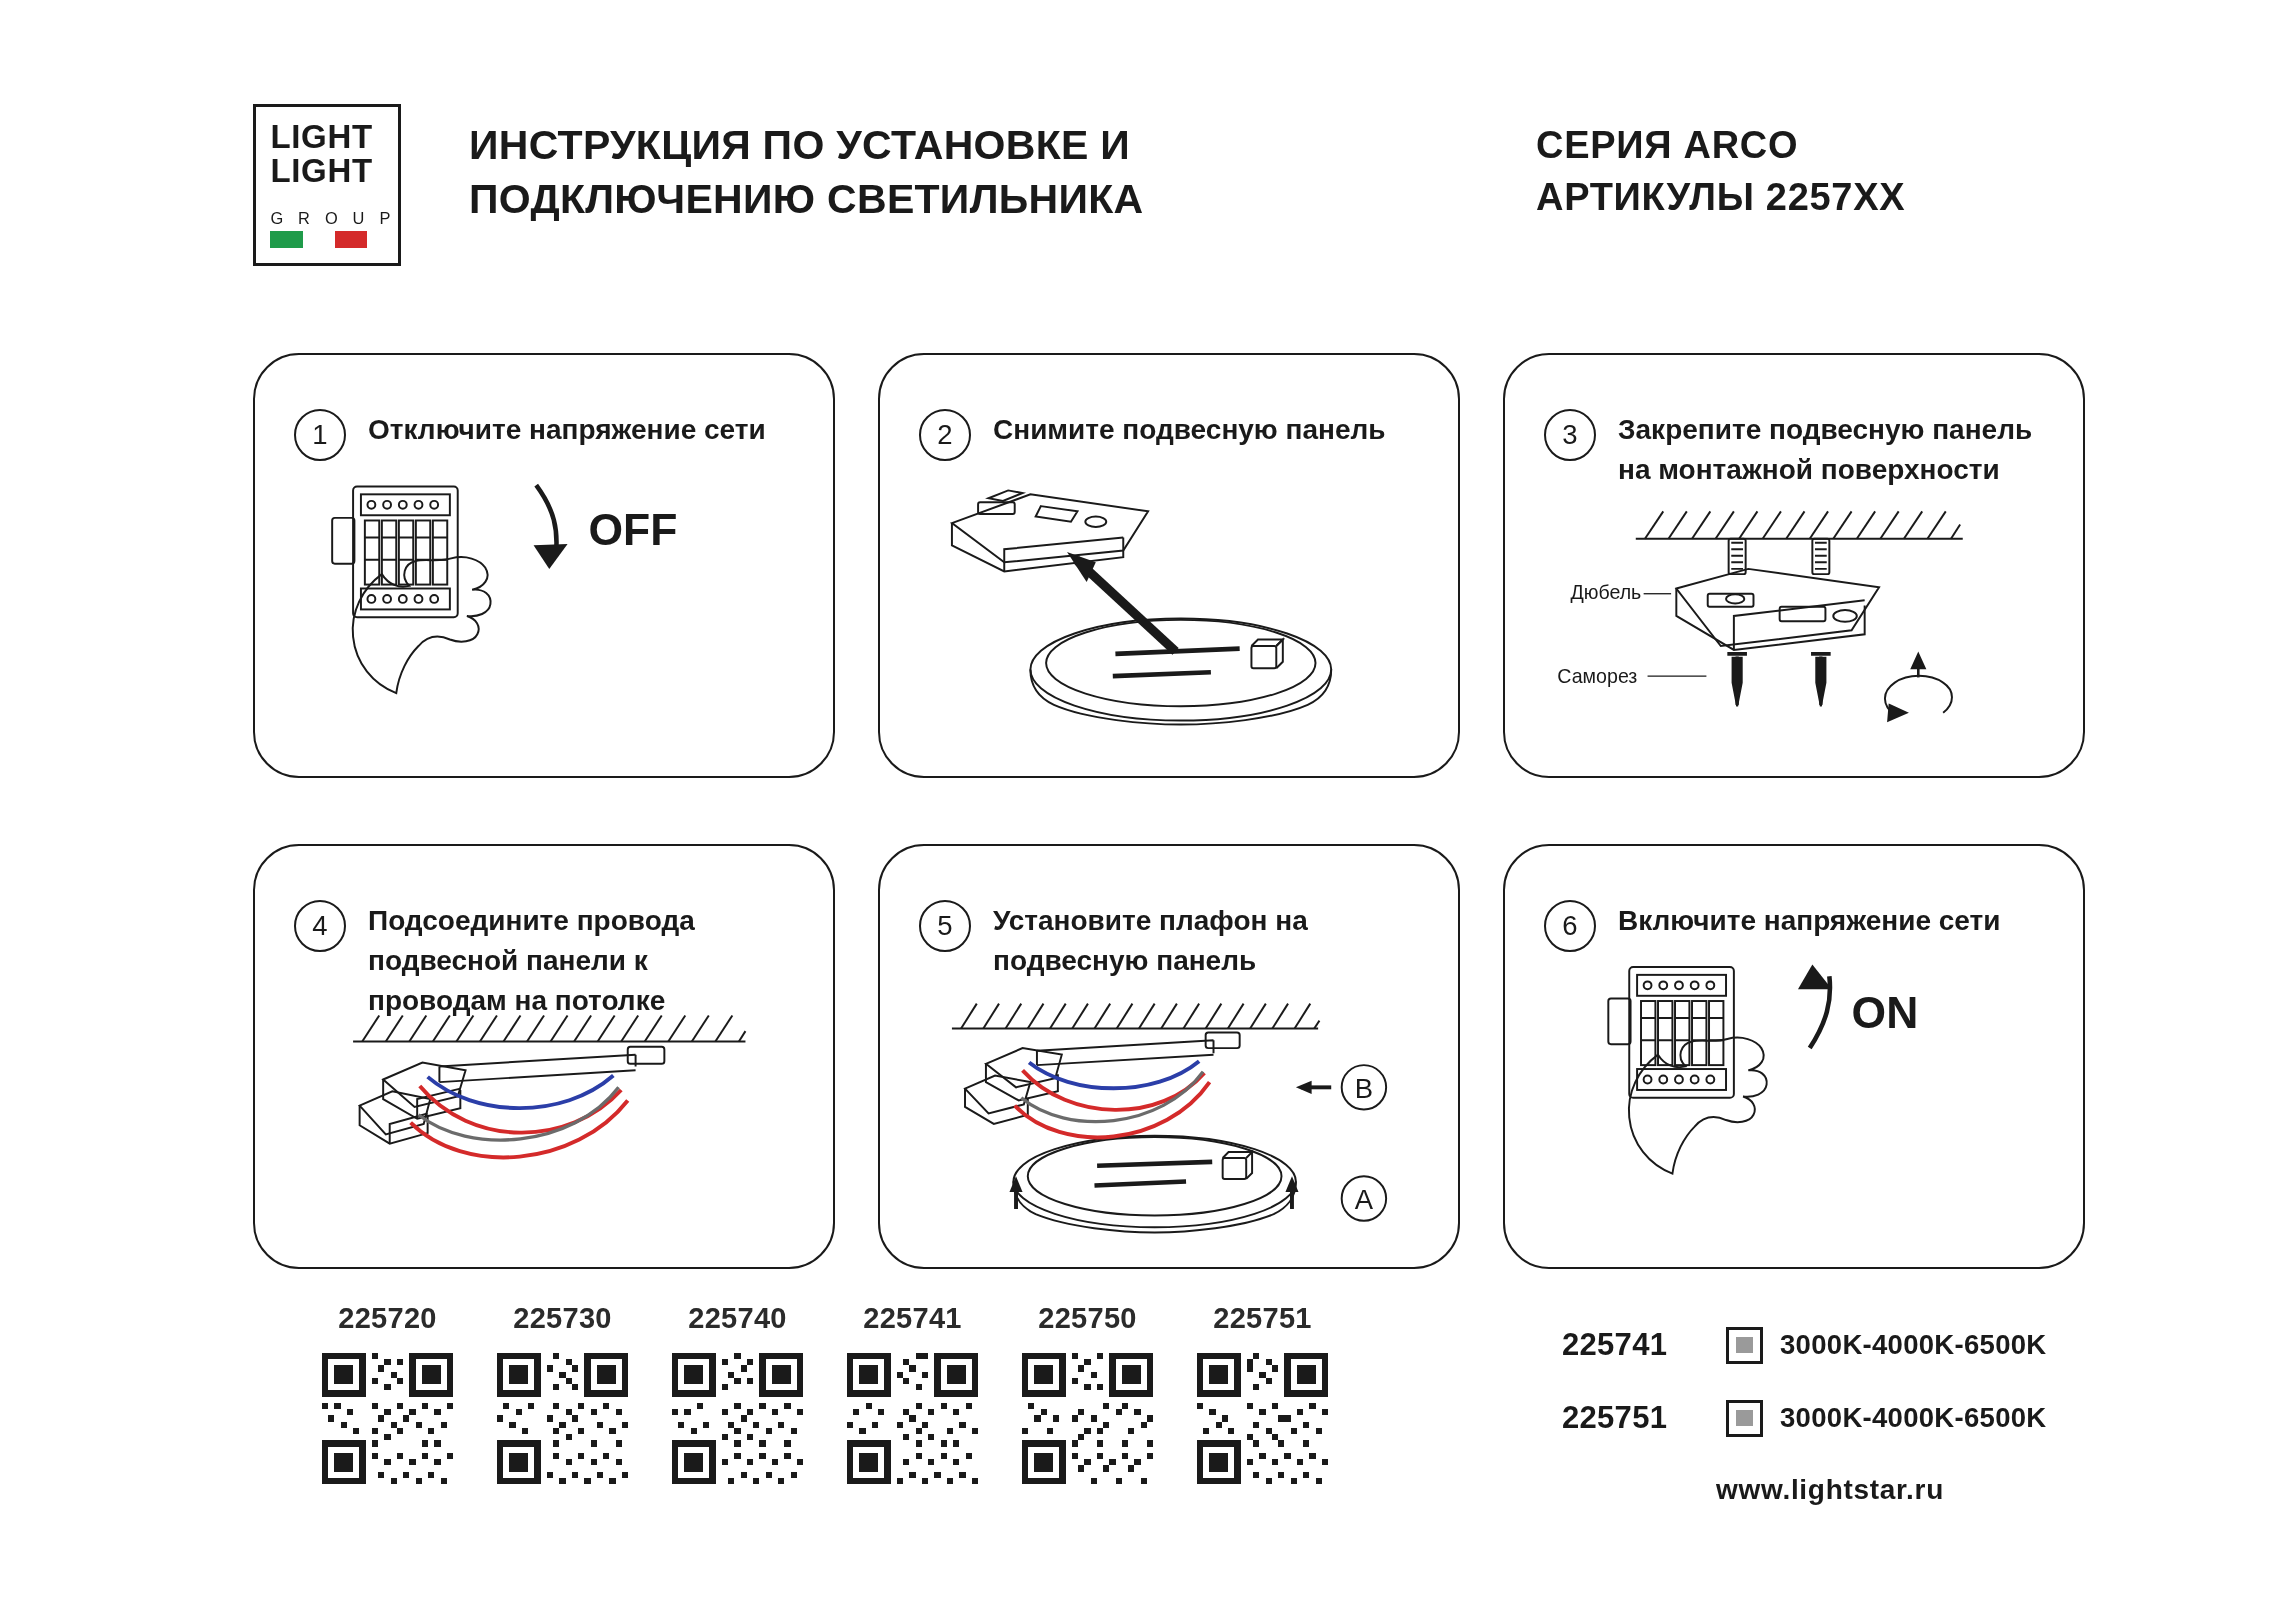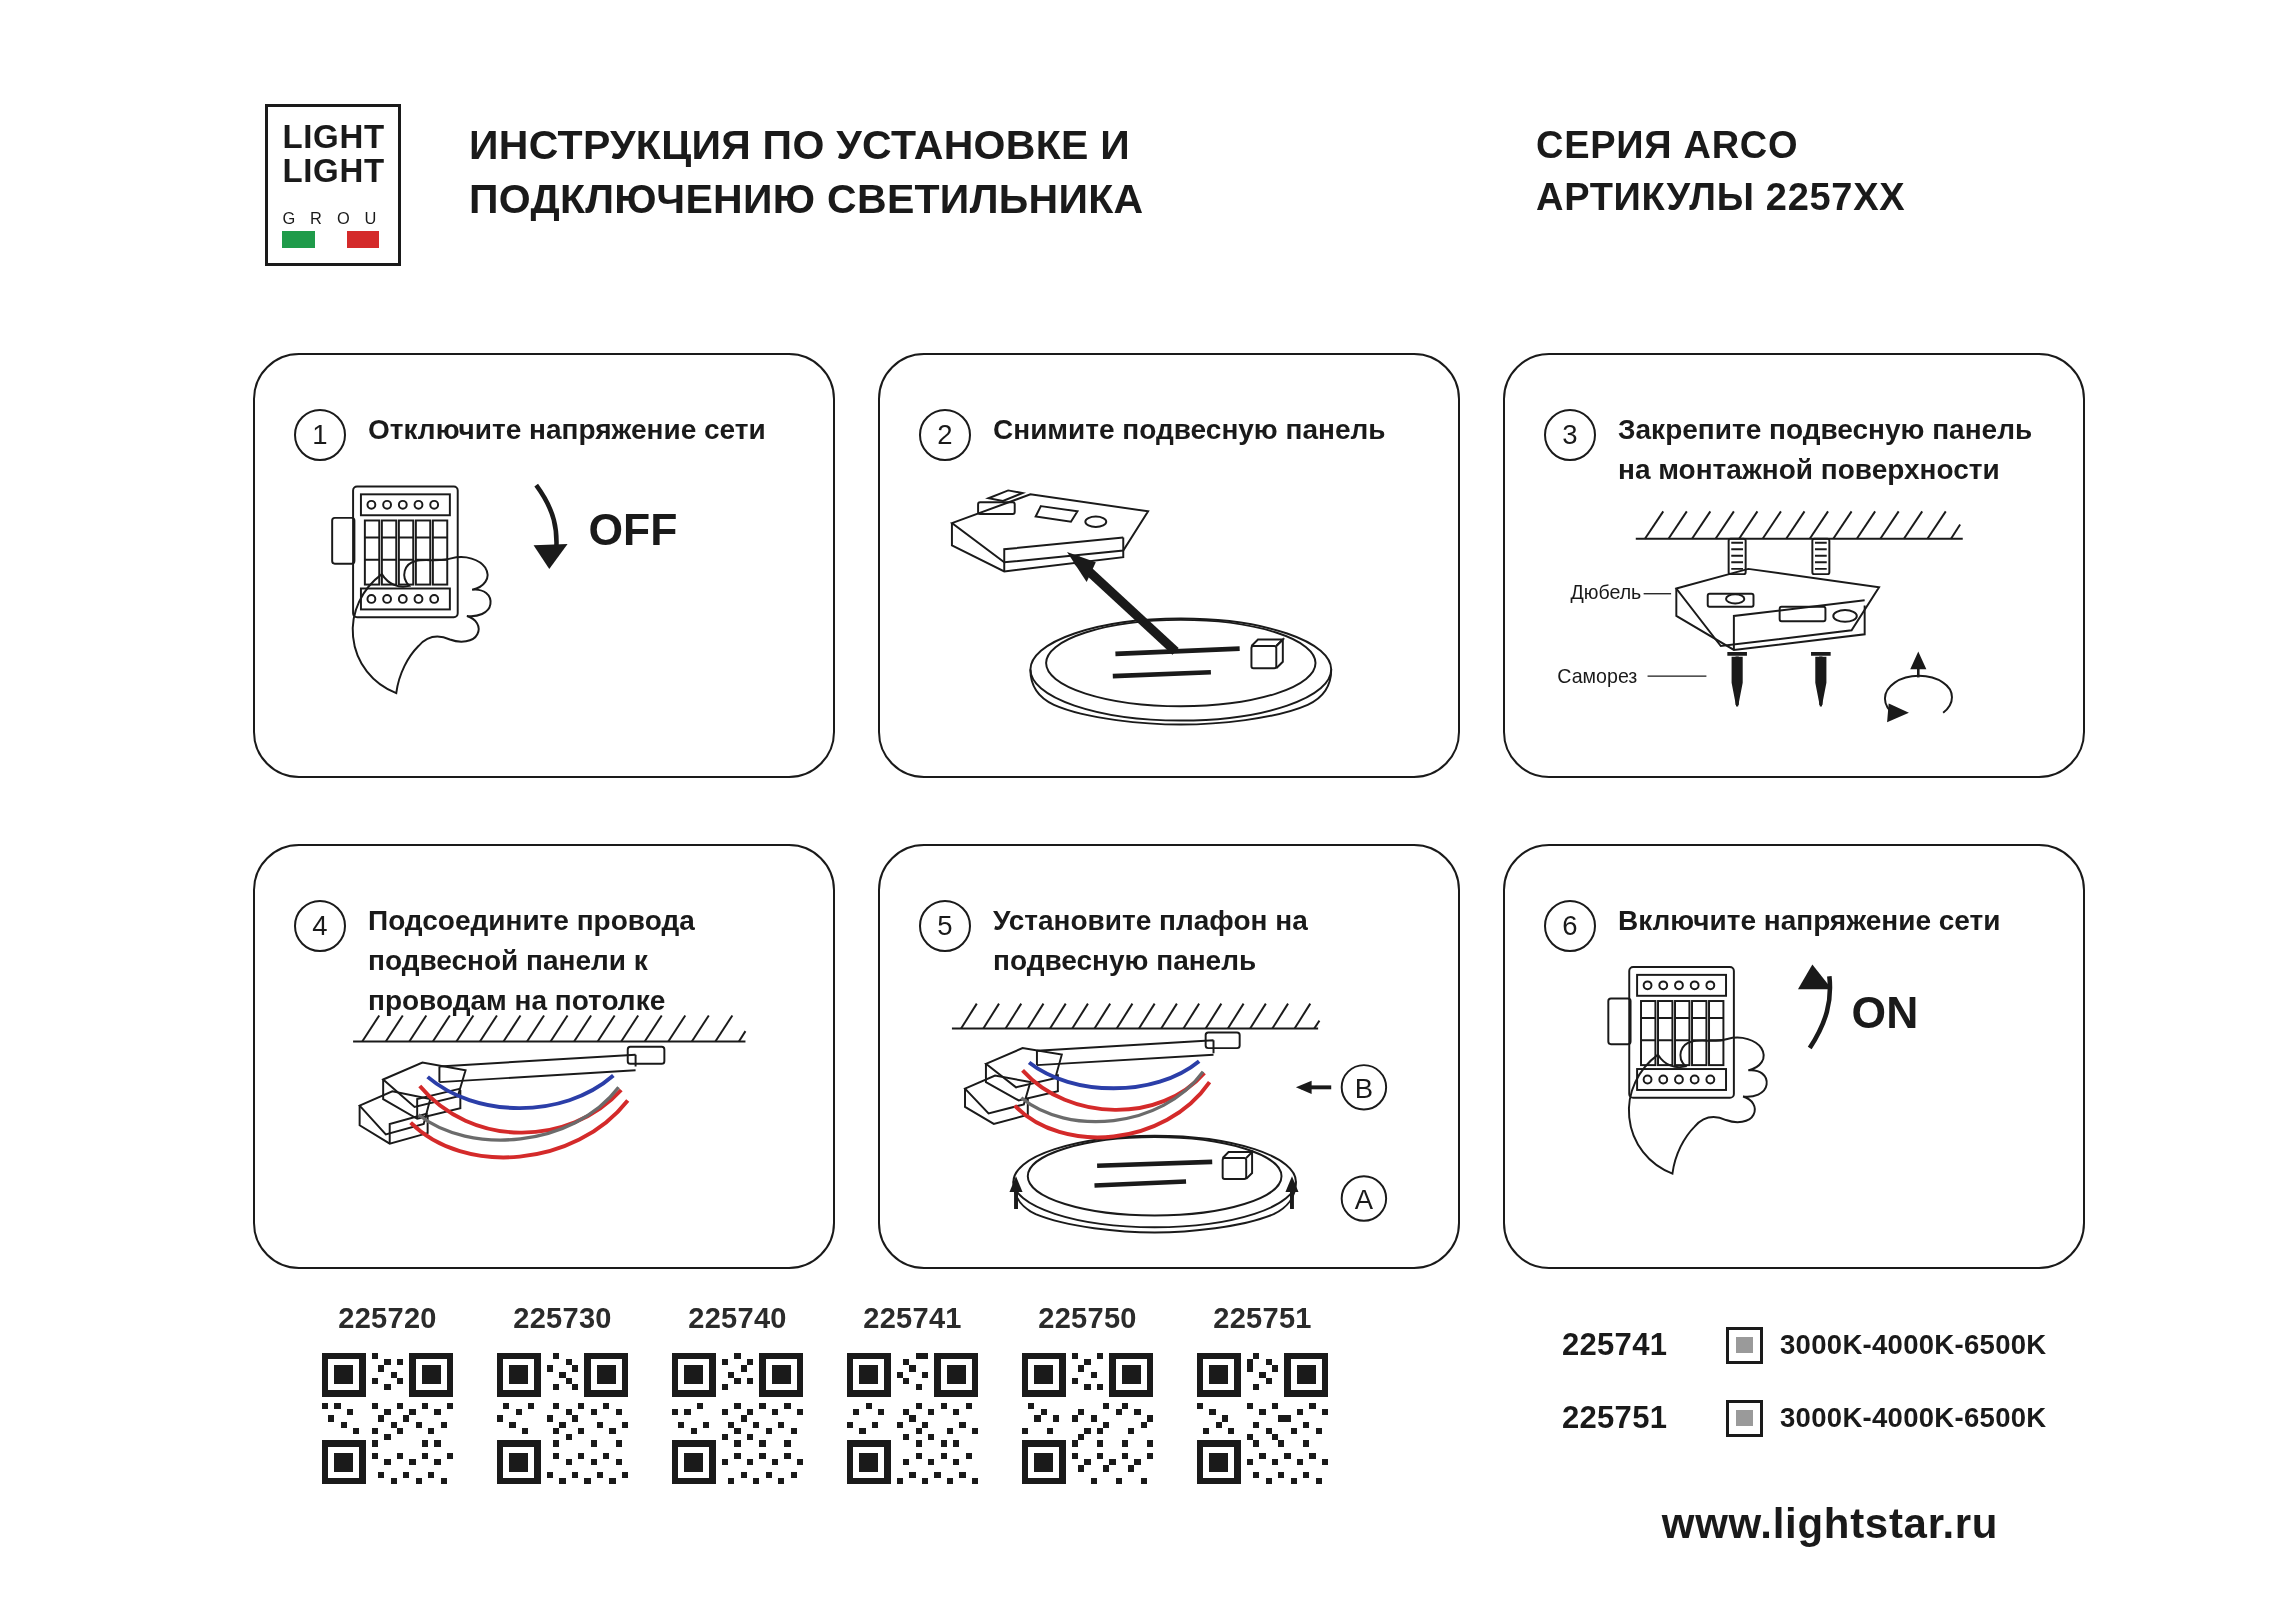--- a/index.html
+++ b/index.html
@@ -10,21 +10,21 @@
     position:relative;
     overflow:hidden;
   }
   .sheet { position:absolute; inset:0; }
 
   
   .header {
     position:absolute; left:253px; top:97px; width:1806px; height:177px;
   }
   .logo {
-    position:absolute; left:12px; top:6.5px; width:136px; height:162px;
+    position:absolute; left:0; top:6.5px; width:148px; height:162px;
     border:3.9px solid #1a1a1a; box-sizing:border-box;
     display:flex; flex-direction:column; align-items:flex-start;
     justify-content:flex-start; padding:13px 0 0 14.4px;
   }
   .logo-line { font-weight:bold; font-size:33px; line-height:1.06; letter-spacing:0.7px; }
   .logo-group { font-size:16.4px; letter-spacing:5.2px; margin-top:20px; }
   .logo-flag { position:absolute; left:14.4px; bottom:14.4px; width:97px; height:17px; display:flex; }
   .logo-flag i { flex:1 1 0; display:block; }
   .flag-g { background:#1f9b4a; }
   .flag-w { background:#ffffff; }
@@ -72,21 +72,21 @@
   .qr-code-label { text-align:center; font-size:29px; font-weight:bold; color:#2b2b2b; letter-spacing:0.3px; }
   .qr { width:131px; height:131px; margin:18.3px auto 0; position:relative; }
   .qr svg { display:block; }
 
   .rightcol { position:absolute; right:0; top:6.5px; width:497px; }
   .temp-row { display:flex; align-items:center; height:73px; }
   .temp-art { width:164px; font-size:31px; font-weight:bold; letter-spacing:0.3px; }
   .temp-icon { width:37px; height:37px; border:3.3px solid #1a1a1a; position:relative; box-sizing:border-box; margin-right:17px; }
   .temp-icon:after { content:""; position:absolute; left:7.2px; top:7.2px; right:7.2px; bottom:7.2px; background:#9a9a9a; }
   .temp-val { font-size:27.5px; font-weight:bold; letter-spacing:0.3px; }
-  .site { margin-top:45px; text-align:center; font-size:42px; font-weight:bold; letter-spacing:0.7px; padding-left:39px;}
+  .site { margin-top:19px; text-align:center; font-size:28px; font-weight:bold; letter-spacing:0.7px; padding-left:39px;}
   svg { overflow:visible; }
 </style>
 </head>
 <body>
 
 <div class="sheet">
 
   <div class="header">
     <div class="logo">
       <div class="logo-line">LIGHT</div>

